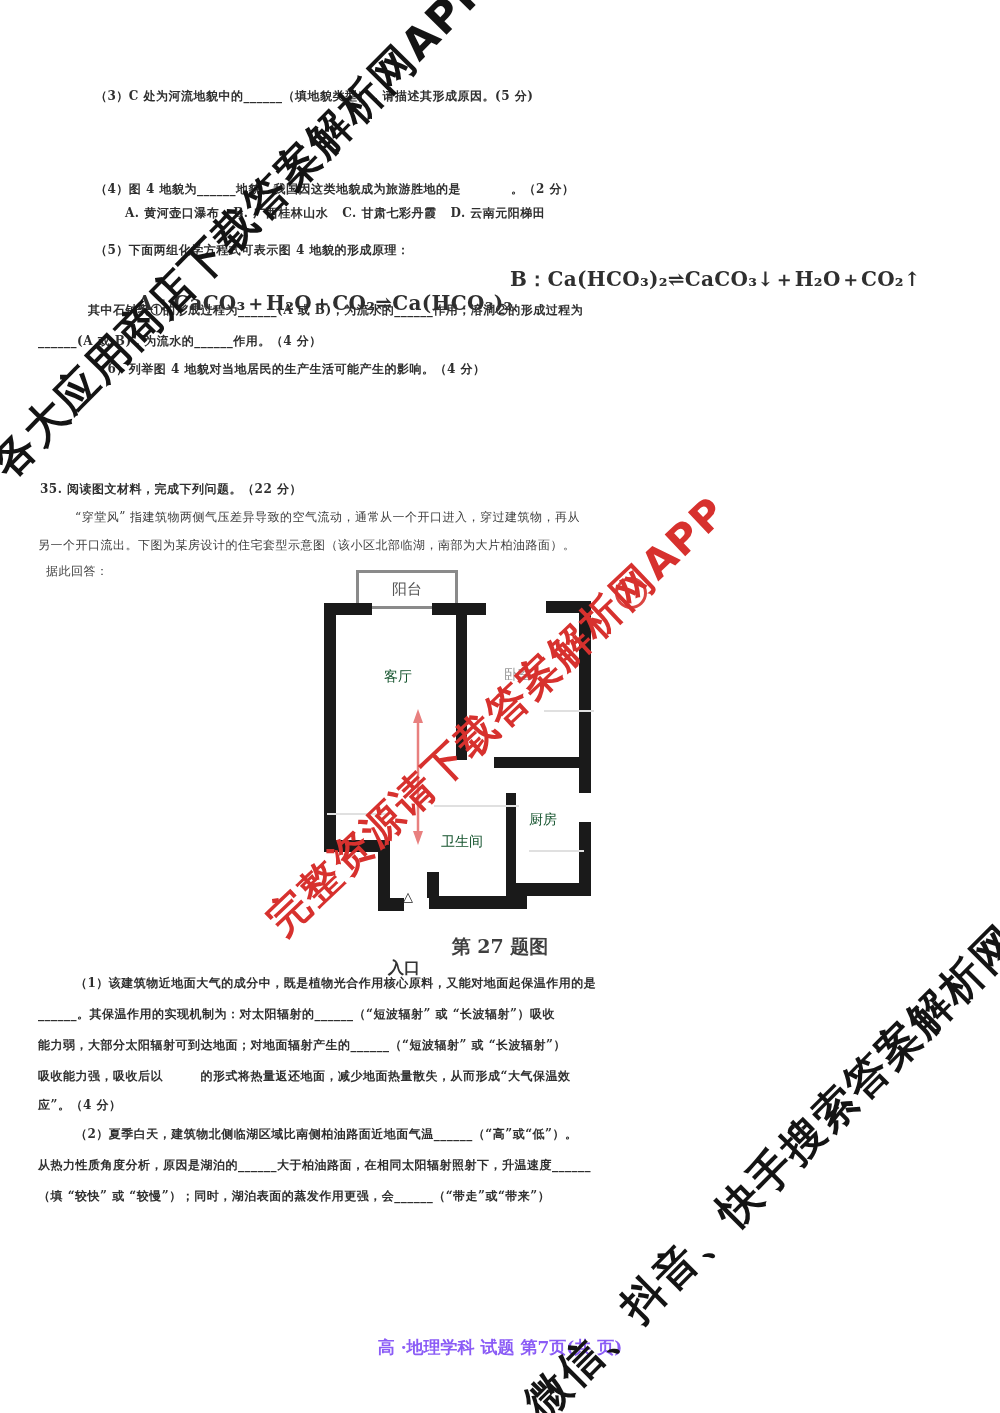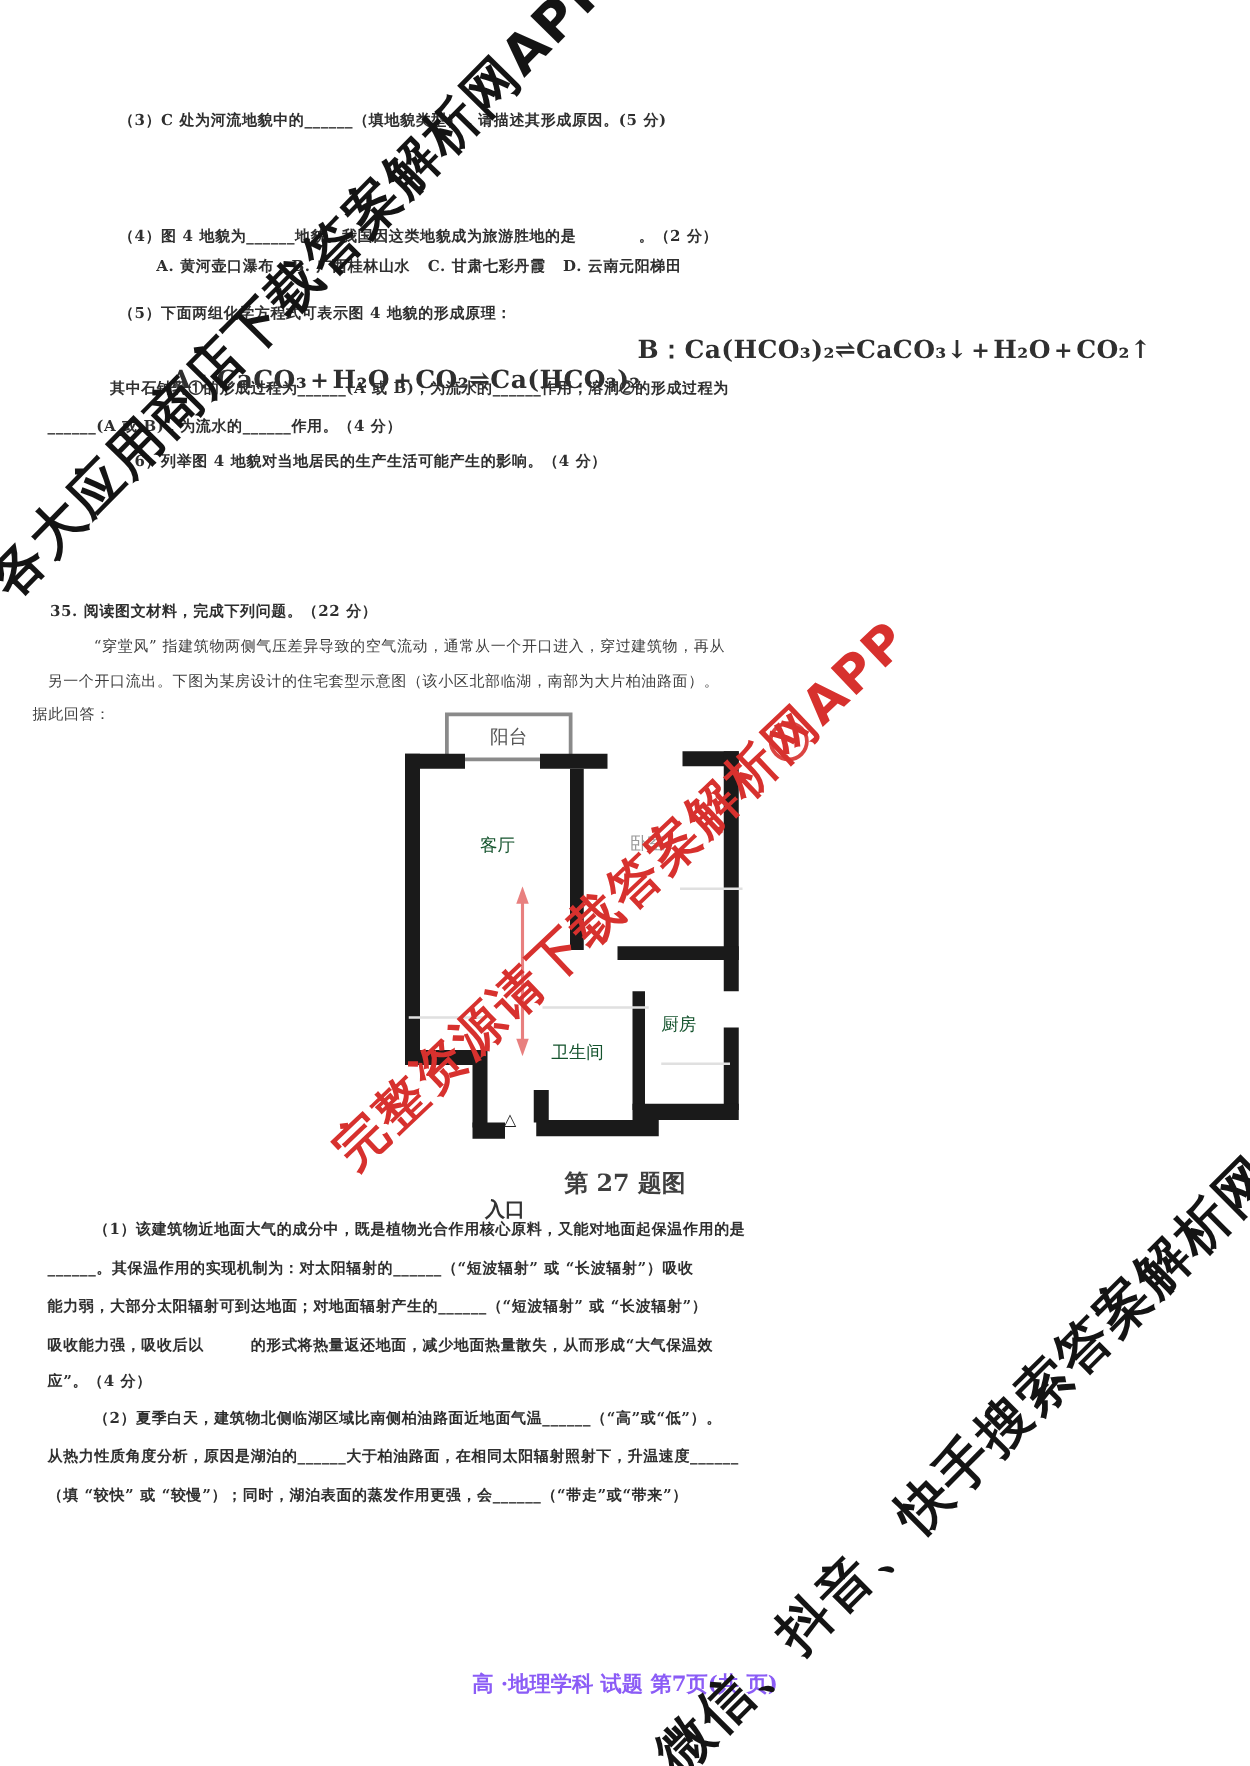--- a/index.html
+++ b/index.html
@@ -46,21 +46,21 @@
     <span>A：CaCO₃＋H₂O＋CO₂⇌Ca(HCO₃)₂</span>
     <span class="eqb">B：Ca(HCO₃)₂⇌CaCO₃↓＋H₂O＋CO₂↑</span>
   </div>
   <div class="ln w6" style="left:88px;top:297px">其中石钟乳①的形成过程为______(A 或 B)，为流水的______作用；溶洞②的形成过程为</div>
   <div class="ln w6" style="left:38px;top:328px">______(A 或 B)，为流水的______作用。（4 分）</div>
   <div class="ln w6" style="left:95px;top:356px">（6）列举图 4 地貌对当地居民的生产生活可能产生的影响。（4 分）</div>
 
   <div class="ln w6" style="left:40px;top:476px">35. 阅读图文材料，完成下列问题。（22 分）</div>
   <div class="ln kai" style="left:75px;top:504px">“穿堂风” 指建筑物两侧气压差异导致的空气流动，通常从一个开口进入，穿过建筑物，再从</div>
   <div class="ln kai" style="left:38px;top:532px">另一个开口流出。下图为某房设计的住宅套型示意图（该小区北部临湖，南部为大片柏油路面）。</div>
-  <div class="ln kai" style="left:26px;top:558px">据此回答：</div>
+  <div class="ln kai" style="left:46px;top:558px">据此回答：</div>
 
   <div id="plan">
     <div class="balcony">
       <span>阳台</span>
     </div>
 
     <div class="wall" style="left:10px;top:38px;width:48px;height:12px"></div>
     <div class="wall" style="left:118px;top:38px;width:54px;height:12px"></div>
     <div class="wall" style="left:142px;top:50px;width:11px;height:145px"></div>
     <div class="wall" style="left:232px;top:36px;width:45px;height:12px"></div>

